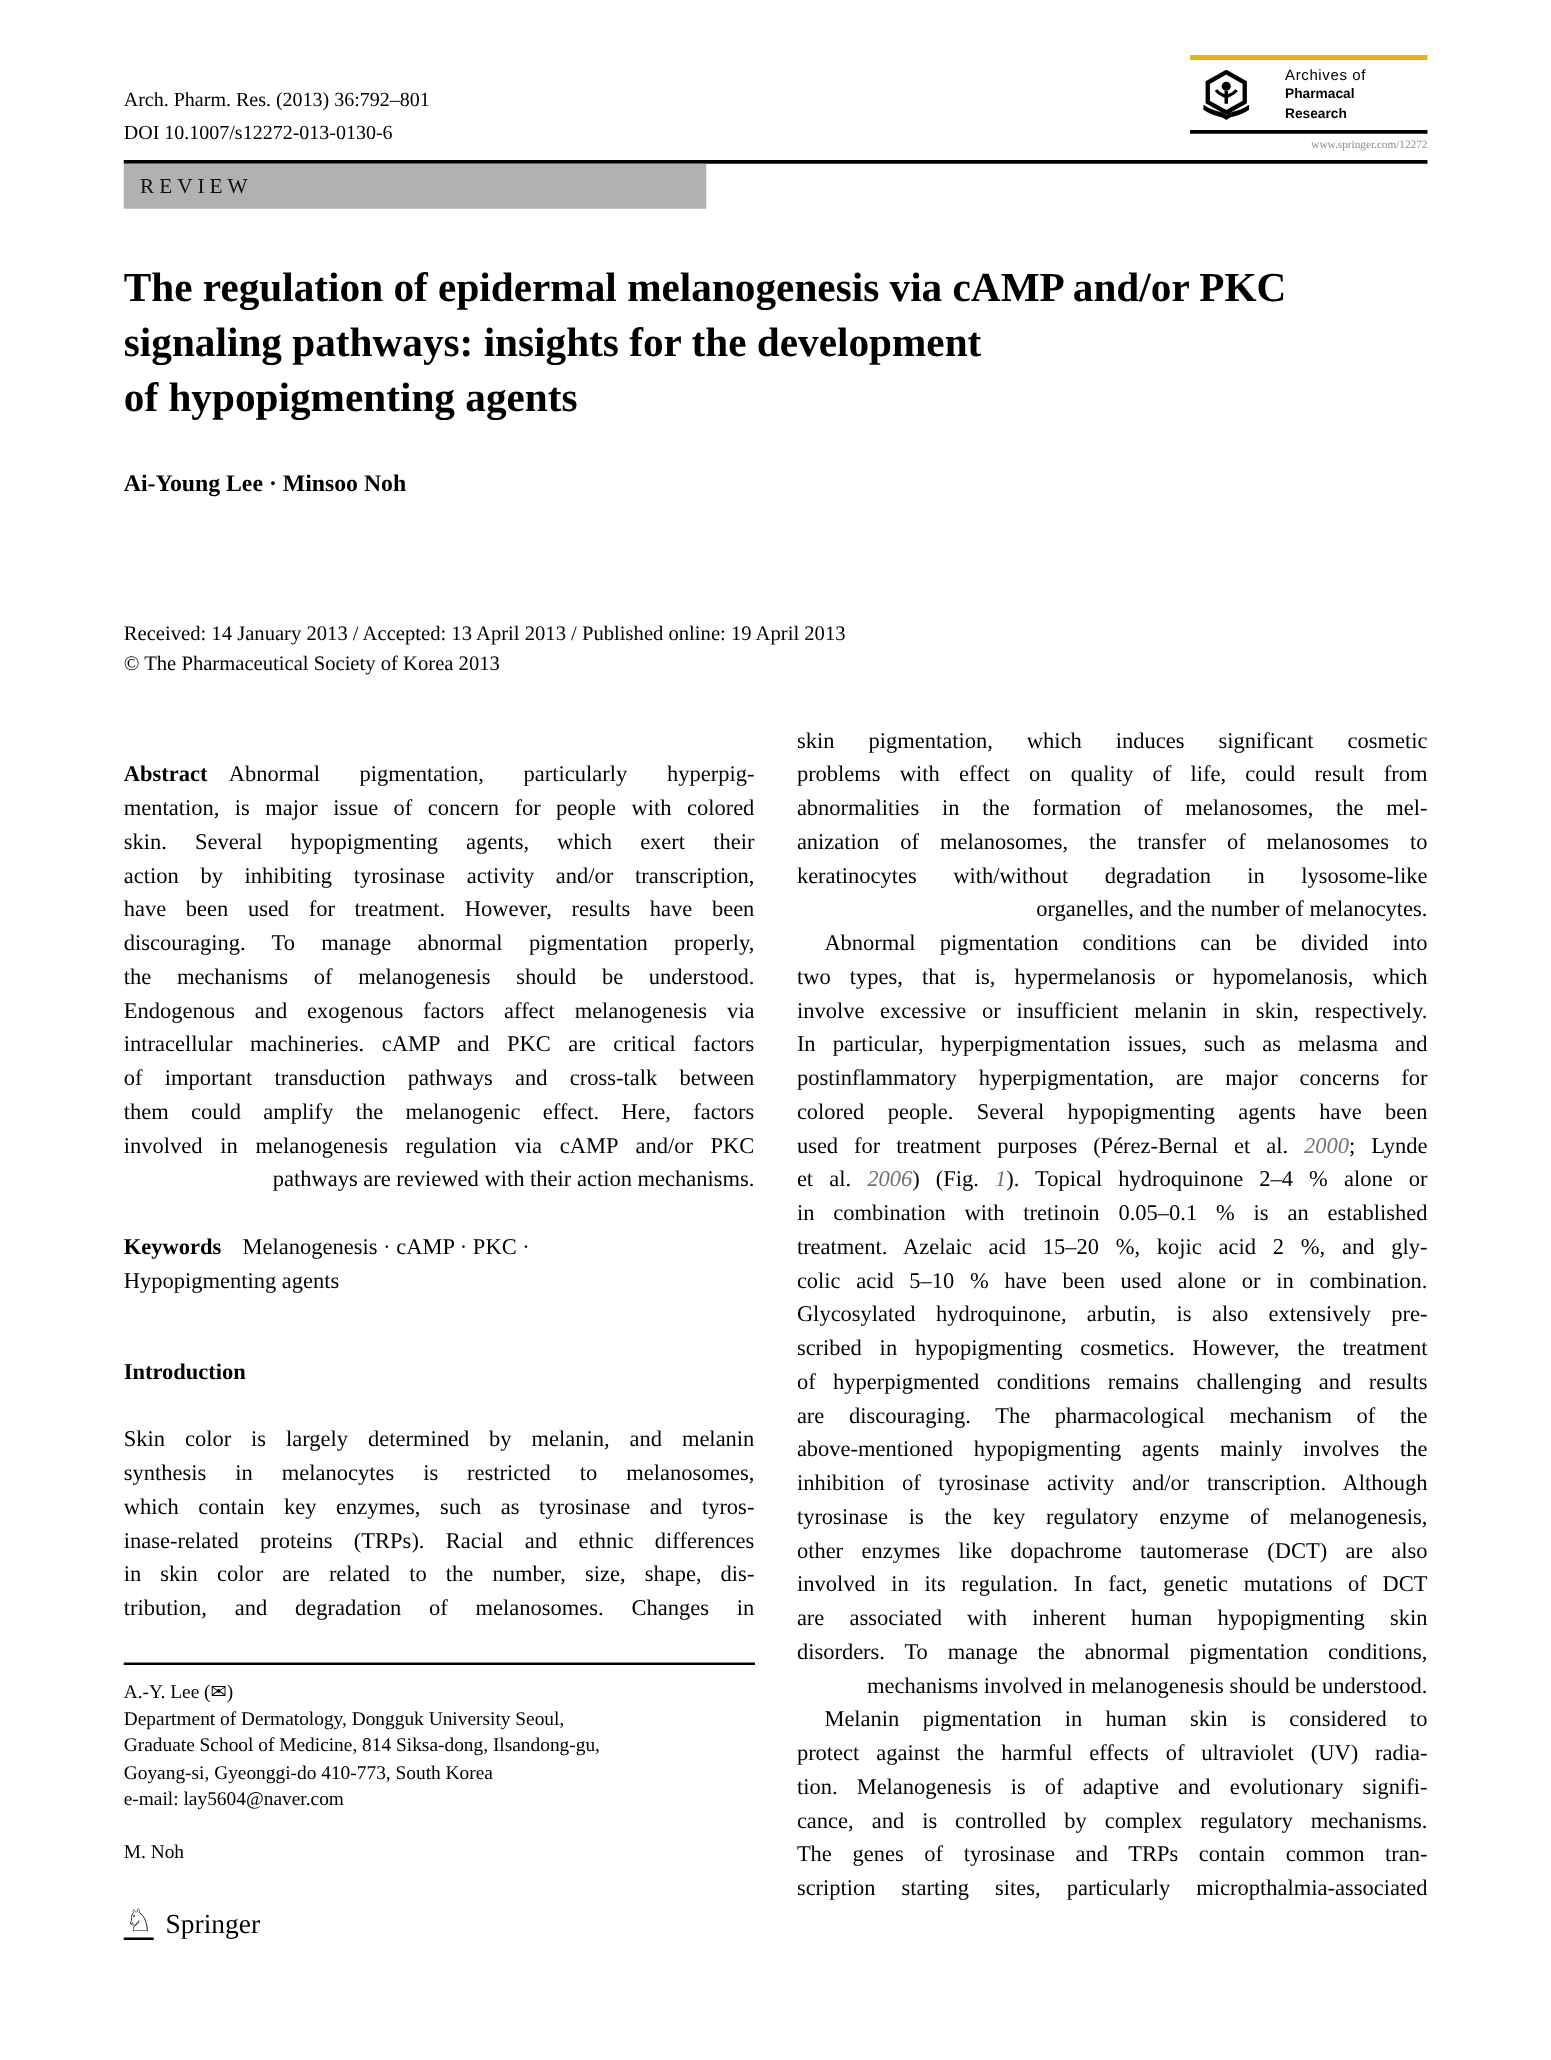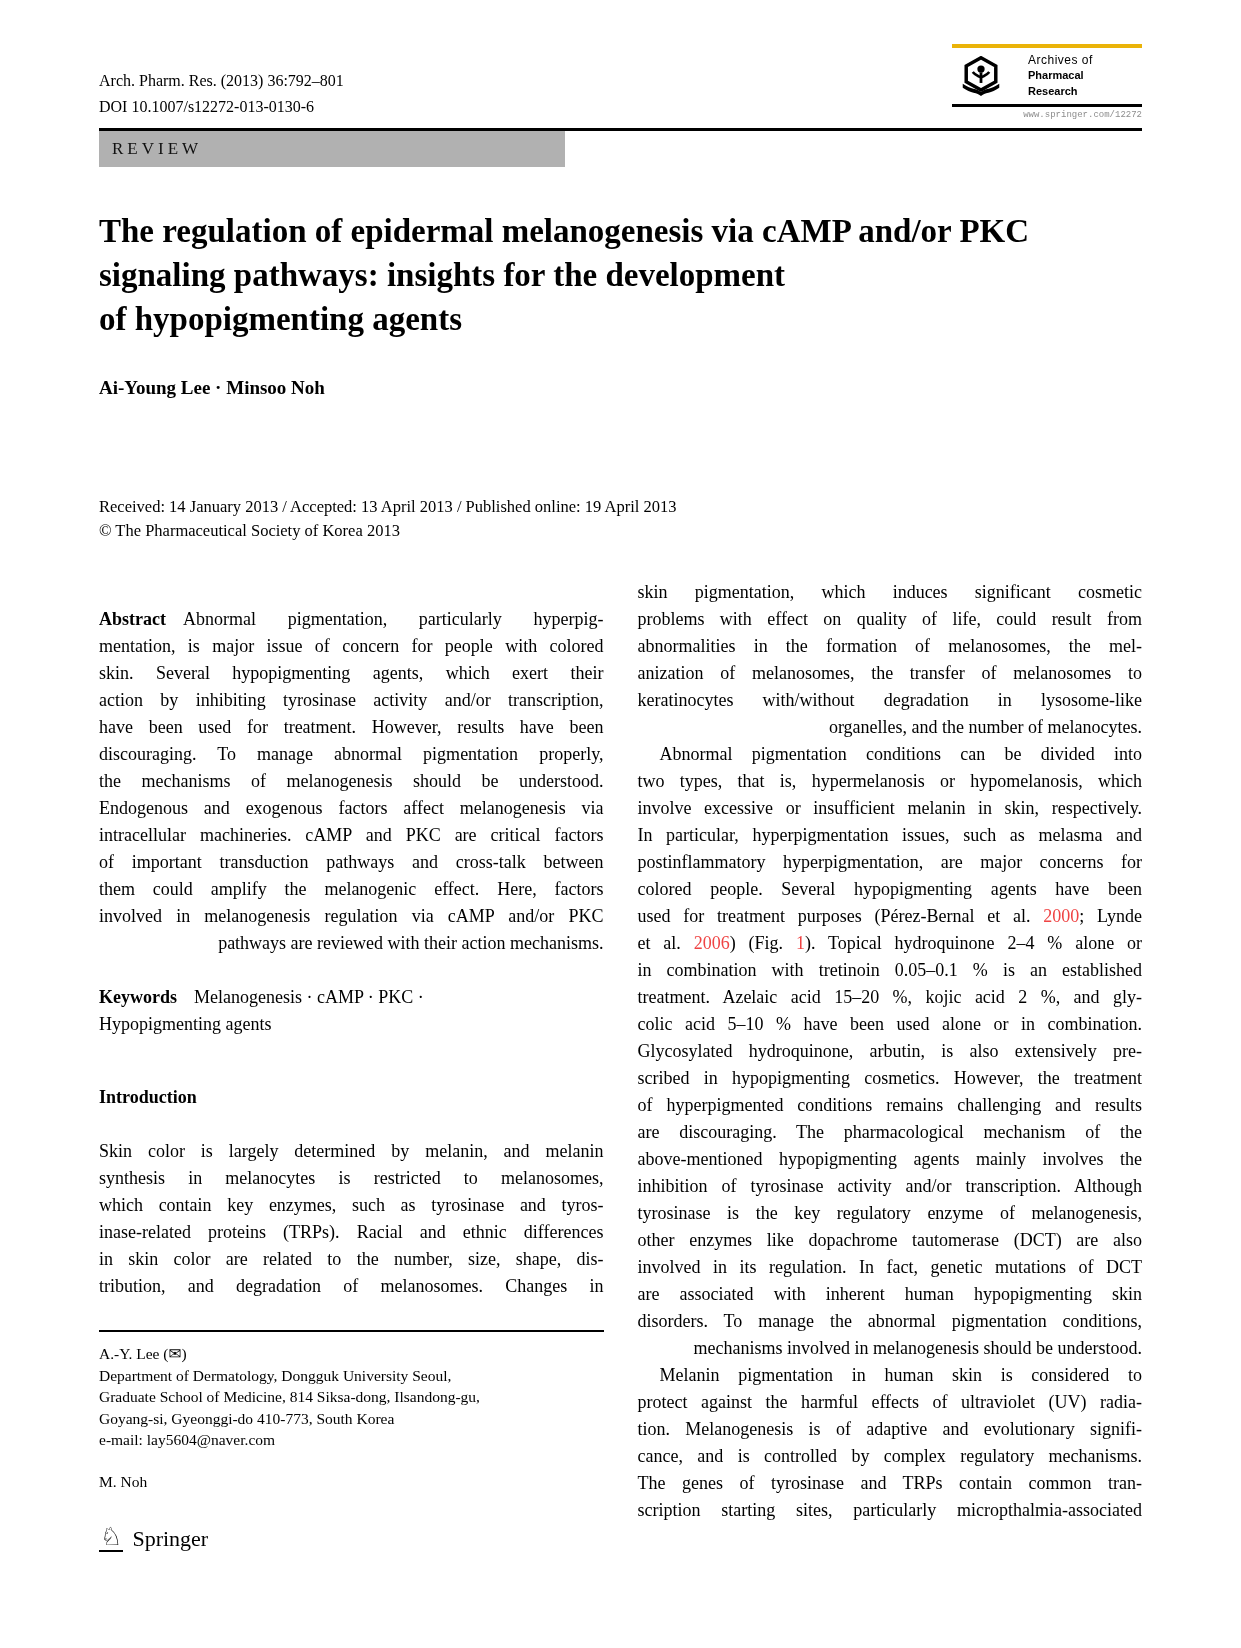--- a/index.html
+++ b/index.html
@@ -12,21 +12,21 @@
 
   
   .masthead { display:flex; justify-content:space-between; align-items:flex-end; margin-bottom:8px; }
   .journal-meta { font-size:16px; line-height:26px; padding-top:10px; }
   .logo-box { width:190px; }
   .logo-inner { border-top:4px solid #eab308; border-bottom:3px solid #000;
     display:flex; align-items:center; gap:26px; padding:5px 2px 5px 8px; }
   .logo-text { font-family:"Liberation Sans","DejaVu Sans",sans-serif; }
   .logo-series { font-size:12px; line-height:14px; letter-spacing:0.5px; }
   .logo-name { font-size:11px; font-weight:bold; line-height:16px; }
-  .logo-url { text-align:right; font-family:Liberation Mono, monospace;
+  .logo-url { text-align:right; font-family:Liberation Serif, serif;
     font-size:9px; color:#8d8d8d; padding-top:3px; }
 
   
   .review-rule { border-top:3px solid #000; margin-bottom:42px; }
   .review-bar { width:466px; height:36px; background:#b1b1b1;
     display:flex; align-items:center; padding-left:13px; box-sizing:border-box;
     font-size:17px; letter-spacing:4px; color:#111; }
 
   
   .title { font-size:33px; line-height:44px; font-weight:bold; white-space:pre-line; margin:0 0 36px 0; }
@@ -36,21 +36,21 @@
   
   .columns { display:flex; gap:34px; align-items:flex-start; }
   .col { width:505px; font-size:18px; line-height:27px; }
   .jbody { text-align:justify; text-align-last:justify; white-space:pre-line; }
   .jtail { text-align:right; white-space:pre-line; }
   .plainlines { white-space:pre-line; }
   .label { font-weight:bold; margin-right:17px; }
   .keywords { margin-top:27px; }
   .section-heading { font-weight:bold; margin:46px 0 27px 0; }
   .ind { text-indent:22px; }
-  .cite-link { color:#ef4444; }
+  .cite-link { color:#737373;font-style:italic; }
 
   
   .footnote { margin-top:30px; border-top:2px solid #000; padding-top:11px;
     font-size:15.5px; line-height:21.5px; }
   .fn-block { margin:0; }
   .fn-gap { margin-top:20px; }
 
   
   .springer { margin-top:32px; display:flex; align-items:flex-end; gap:9px; font-size:22px; }
   .springer-icon { font-family:"DejaVu Sans",sans-serif; font-size:25px; line-height:25px;

